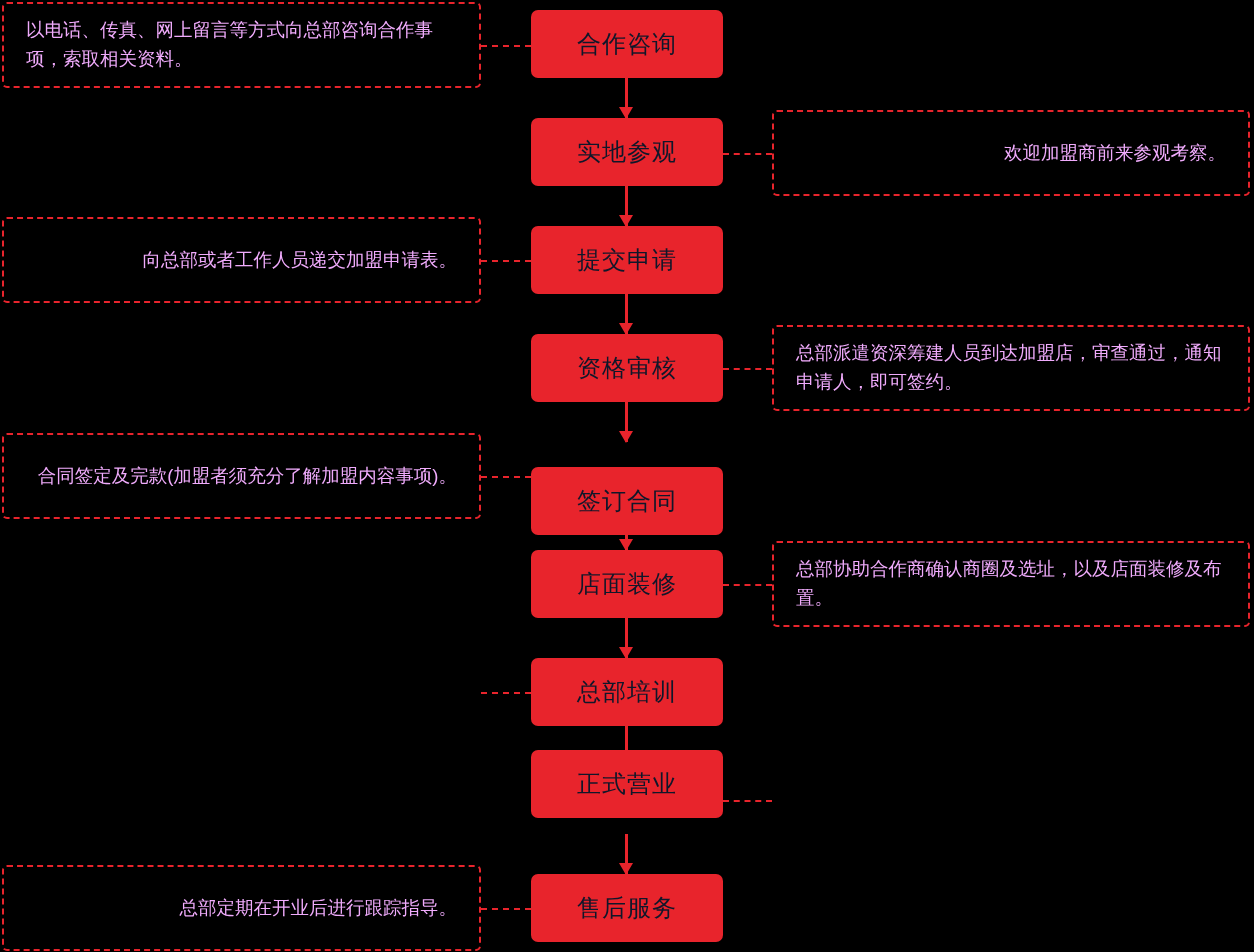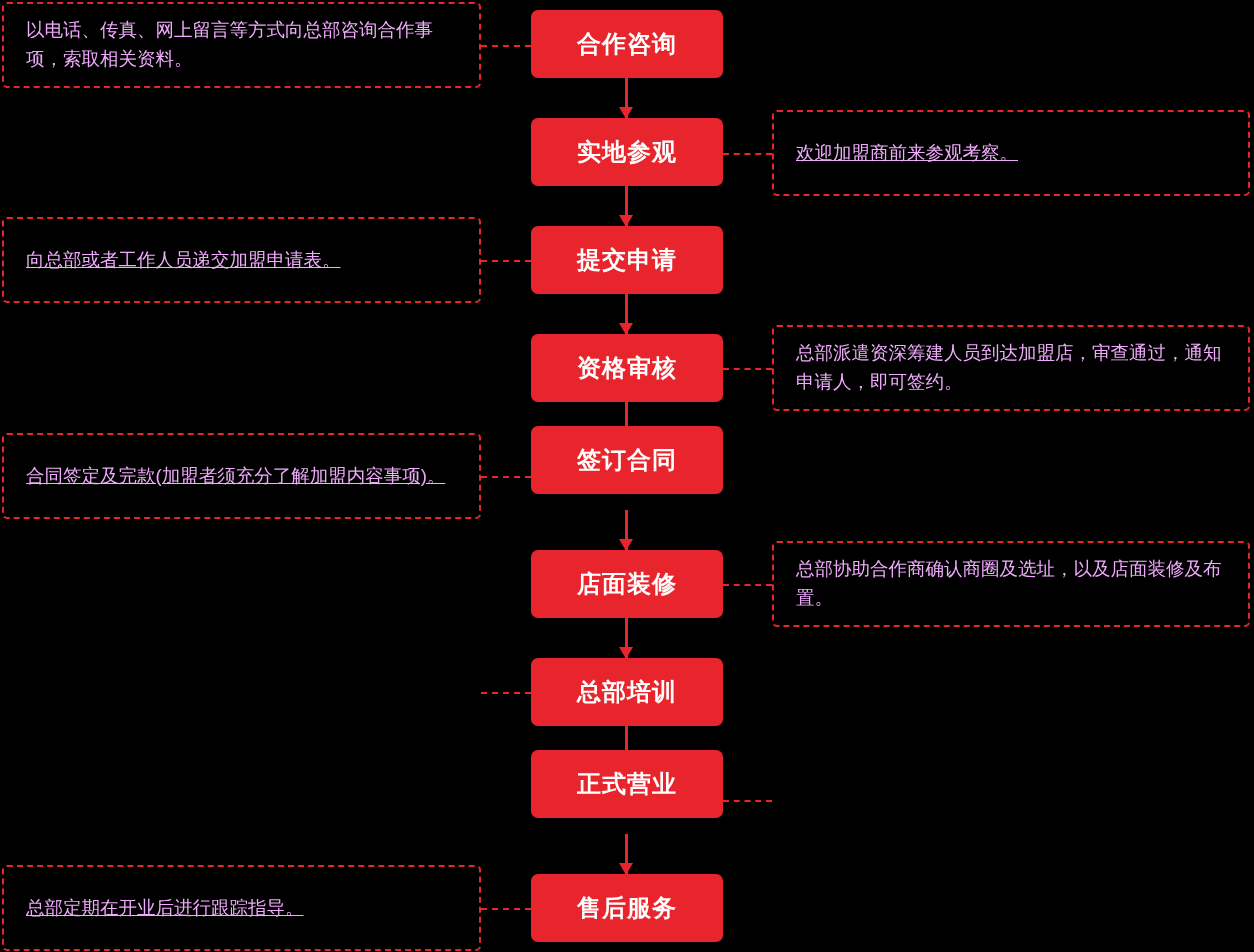--- a/index.html
+++ b/index.html
@@ -23,23 +23,23 @@
     width: 192px;
     height: 68px;
     background: #e8242c;
     border-radius: 7px;
     display: flex;
     align-items: center;
     justify-content: center;
     box-sizing: border-box;
   }
   .step-label {
-    color: #ffffff;
+    color: #0f172a;
     font-size: 24px;
-    font-weight: bold;
+    font-weight: normal;
     letter-spacing: 1px;
     line-height: 1;
     white-space: nowrap;
   }
 
   
   .arrow {
     position: absolute;
     left: 625px;
     width: 3px;
@@ -65,21 +65,21 @@
     display: flex;
     align-items: center;
     padding: 10px 22px;
   }
   .note-text {
     color: #f0abfc;
     font-size: 18.5px;
     line-height: 1.55;
     width: 100%;
   }
-  .note-center .note-text { text-align: left; text-decoration: underline; }
+  .note-center .note-text { text-align: right; }
   .note-left   .note-text { text-align: left; }
 
   
   .leader {
     position: absolute;
     height: 0;
     border-top: 2px dashed #e8242c;
   }
 </style>
 </head>
@@ -128,21 +128,21 @@
     <span class="step-label">资格审核</span>
   </div>
   <div class="arrow" style="top:402px; height:40px;">
     <span class="arrow-head"></span>
   </div>
 
   <div class="note note-center" style="left:2px; top:433px; width:479px; height:86px;">
     <div class="note-text">合同签定及完款(加盟者须充分了解加盟内容事项)。</div>
   </div>
   <div class="leader" style="left:481px; top:476px; width:50px;"></div>
-  <div class="step-box" style="top:426px;">
+  <div class="step-box" style="top:467px;">
     <span class="step-label">签订合同</span>
   </div>
   <div class="arrow" style="top:510px; height:40px;">
     <span class="arrow-head"></span>
   </div>
 
   <div class="note note-left" style="left:772px; top:541px; width:478px; height:86px;">
     <div class="note-text">总部协助合作商确认商圈及选址，以及店面装修及布置。</div>
   </div>
   <div class="leader" style="left:723px; top:584px; width:49px;"></div>

